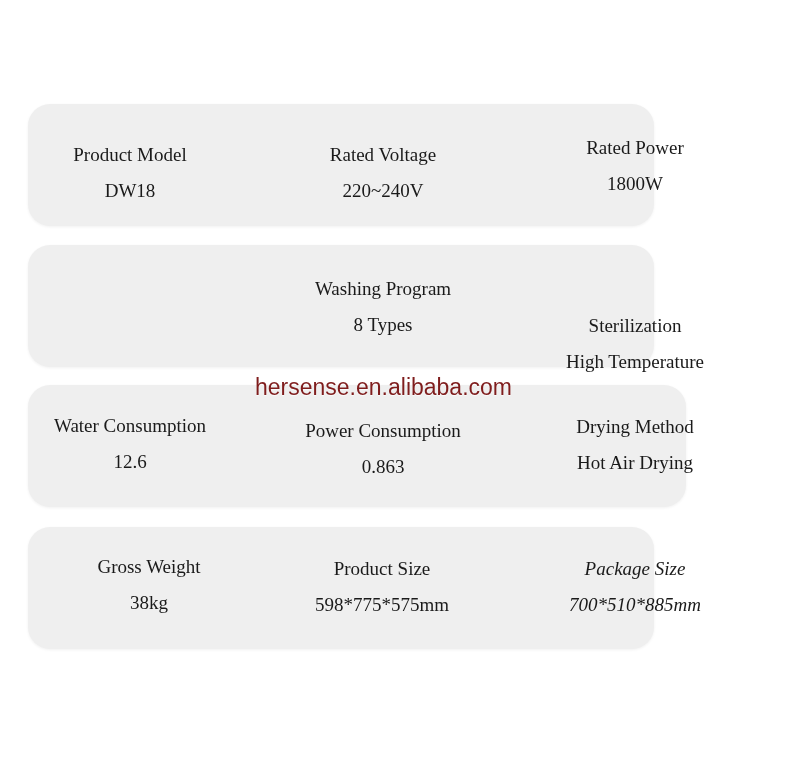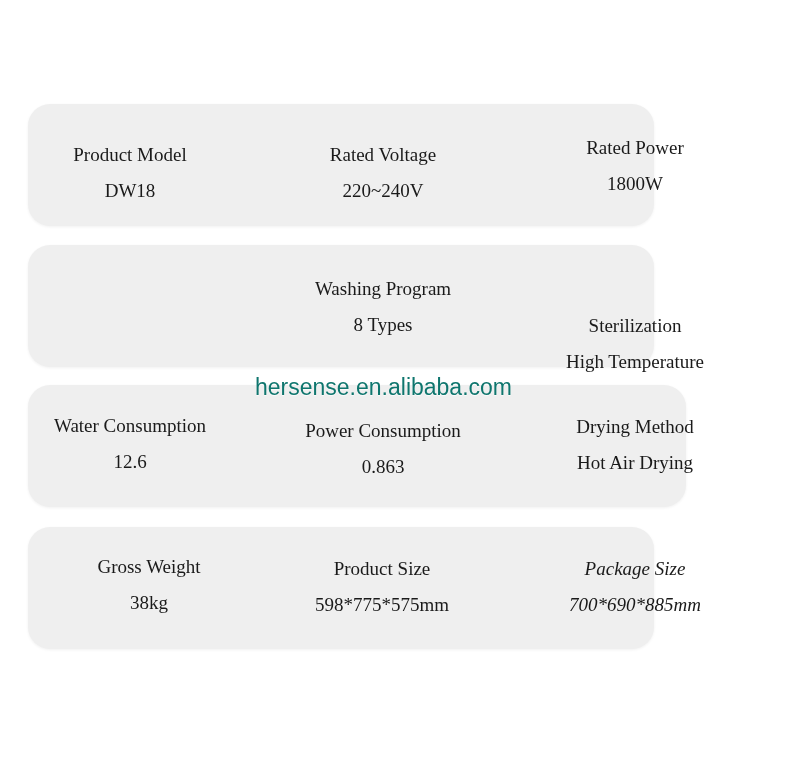--- a/index.html
+++ b/index.html
@@ -1,21 +1,21 @@
 <!DOCTYPE html>
 <html><head>
 <meta charset="utf-8">
 <style>
   html,body{margin:0;padding:0;background:#ffffff;}
   body{width:790px;height:775px;position:relative;overflow:hidden;font-family:"Liberation Serif","DejaVu Serif",serif;color:#1a1a1a;}
   .card{position:absolute;left:28px;width:626px;height:122px;background:#efefef;border-radius:22px;box-shadow:0 1px 3px rgba(0,0,0,0.06);}
   .cell{position:absolute;text-align:center;width:240px;}
   .label{font-size:19px;line-height:22px;white-space:nowrap;}
   .value{font-size:19px;line-height:22px;white-space:nowrap;margin-top:14px;}
-  .watermark{position:absolute;left:255px;top:374px;font-family:"Liberation Sans","DejaVu Sans",sans-serif;font-size:23px;color:#0f766e;letter-spacing:0px;text-shadow:0 1px 1px rgba(255,255,255,0.8);}
+  .watermark{position:absolute;left:255px;top:374px;font-family:"Liberation Sans","DejaVu Sans",sans-serif;font-size:23px;color:#7f1d1d;letter-spacing:0px;text-shadow:0 1px 1px rgba(255,255,255,0.8);}
 </style>
 </head>
 <body>
 
 <div class="card" style="top:104px;">
   <div class="cell" style="left:-18px;top:40px;">
     <div class="label">Product Model</div>
     <div class="value">DW18</div>
   </div>
   <div class="cell" style="left:235px;top:40px;">
@@ -58,17 +58,17 @@
   <div class="cell" style="left:1px;top:29px;">
     <div class="label">Gross Weight</div>
     <div class="value">38kg</div>
   </div>
   <div class="cell" style="left:234px;top:31px;">
     <div class="label">Product Size</div>
     <div class="value">598*775*575mm</div>
   </div>
   <div class="cell" style="left:487px;top:31px;font-style:italic;">
     <div class="label">Package Size</div>
-    <div class="value">700*690*885mm</div>
+    <div class="value">700*510*885mm</div>
   </div>
 </div>
 
 <div class="watermark">hersense.en.alibaba.com</div>
 
 </body></html>

